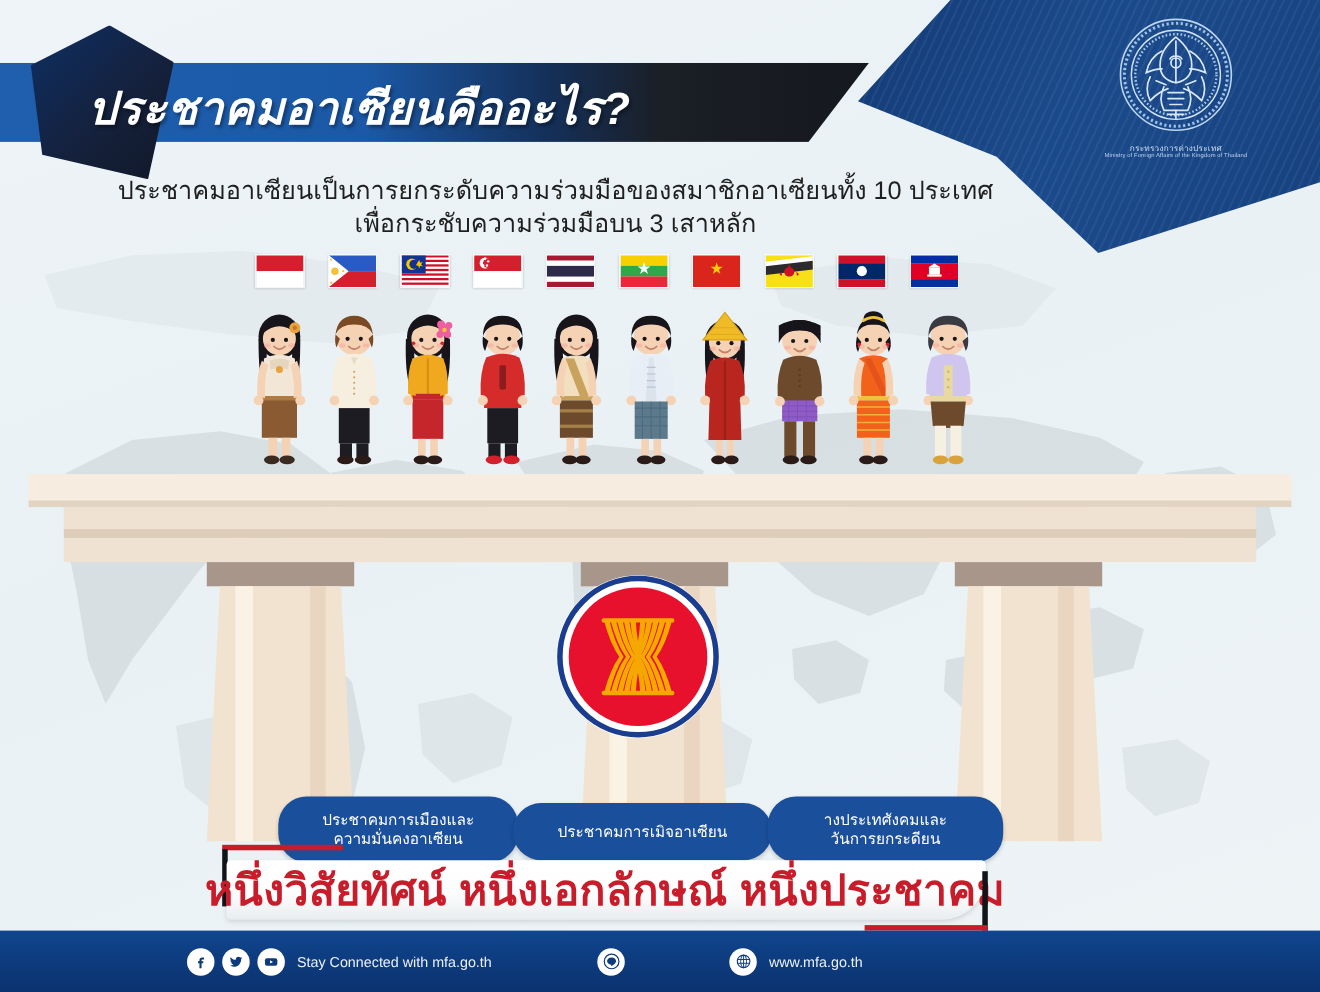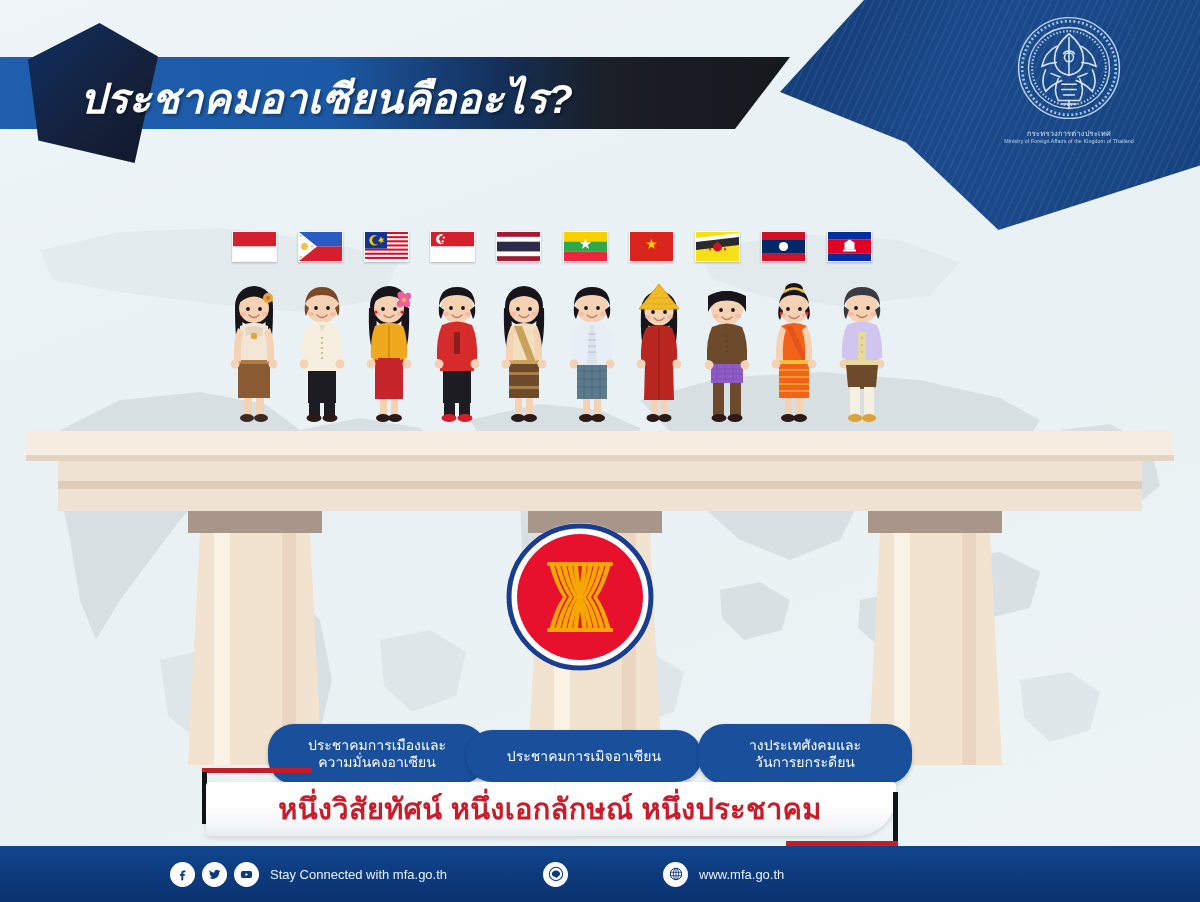--- a/index.html
+++ b/index.html
@@ -62,32 +62,32 @@
   .temple{position:absolute;top:415px;left:0;width:1200px;height:350px;z-index:3;}
 
   
   .asean{position:absolute;left:505px;top:522px;width:150px;height:150px;z-index:6;}
 
   
   .pill{position:absolute;z-index:7;background:#1a4f9c;color:#fff;border-radius:26px;
     text-align:center;display:flex;align-items:center;justify-content:center;
     box-shadow:0 2px 4px rgba(0,0,0,.2);line-height:1.18;padding:6px 14px;
     font-size:14px;}
-  #pill0{left:268px;top:724px;width:190px;height:48px;}
+  #pill0{left:253px;top:724px;width:190px;height:48px;}
   #pill1{left:466px;top:730px;width:208px;height:40px;}
   #pill2{left:698px;top:724px;width:186px;height:48px;}
 
   
   .tag-wrap{position:absolute;left:186px;top:778px;width:728px;height:62px;z-index:7;}
   .tag-card{position:absolute;left:20px;top:4px;width:690px;height:54px;
     background:linear-gradient(180deg,#ffffff 0%,#fdfdfd 55%,#e9edf0 100%);
     border-radius:4px 4px 40px 4px;box-shadow:0 2px 5px rgba(0,0,0,.13);}
   .tag-text{position:absolute;left:0;top:0;width:728px;height:62px;
     display:flex;align-items:center;justify-content:center;
-    color:#c81c2a;font-size:29px;font-weight:700;letter-spacing:.3px;white-space:nowrap;}
+    color:#c81c2a;font-size:39px;font-weight:700;letter-spacing:.3px;white-space:nowrap;}
   .br-l{position:absolute;left:16px;top:-6px;width:5px;height:52px;background:#111418;}
   .br-l-top{position:absolute;left:16px;top:-10px;width:110px;height:5px;background:#c81c2a;}
   .br-r{position:absolute;left:707px;top:14px;width:5px;height:54px;background:#111418;}
   .br-r-bot{position:absolute;left:600px;top:63px;width:112px;height:5px;background:#c81c2a;}
 
   
   .footer{position:absolute;left:0;bottom:0;width:1200px;height:56px;z-index:8;
     background:linear-gradient(180deg,#10468f 0%,#0d3a7c 55%,#0b3270 100%);
     display:flex;align-items:center;}
   .fgroup{display:flex;align-items:center;}
@@ -158,20 +158,24 @@
     <div class="mfa-name">กระทรวงการต่างประเทศ</div>
     <div class="mfa-name-en">Ministry of Foreign Affairs of the Kingdom of Thailand</div>
   </div>
 
   <div class="ribbon">
     <div class="ribbon-band"></div>
     <div class="ribbon-tail"></div>
     <div class="ribbon-title">ประชาคมอาเซียนคืออะไร?</div>
   </div>
 
+  <div class="intro">
+    <div>ประชาคมอาเซียนเป็นการยกระดับความร่วมมือของสมาชิกอาเซียนทั้ง 10 ประเทศ</div>
+    <div>เพื่อกระชับความร่วมมือบน 3 เสาหลัก</div>
+  </div>
 
   <div class="flags">
     <div class="flag">
       <svg viewBox="0 0 43 29" width="43" height="29">
           <rect width="43" height="14.5" fill="#d4202c"></rect>
           <rect y="14.5" width="43" height="14.5" fill="#fff"></rect>
         </svg>
     </div>
     <div class="flag">
       <svg viewBox="0 0 43 29" width="43" height="29">

